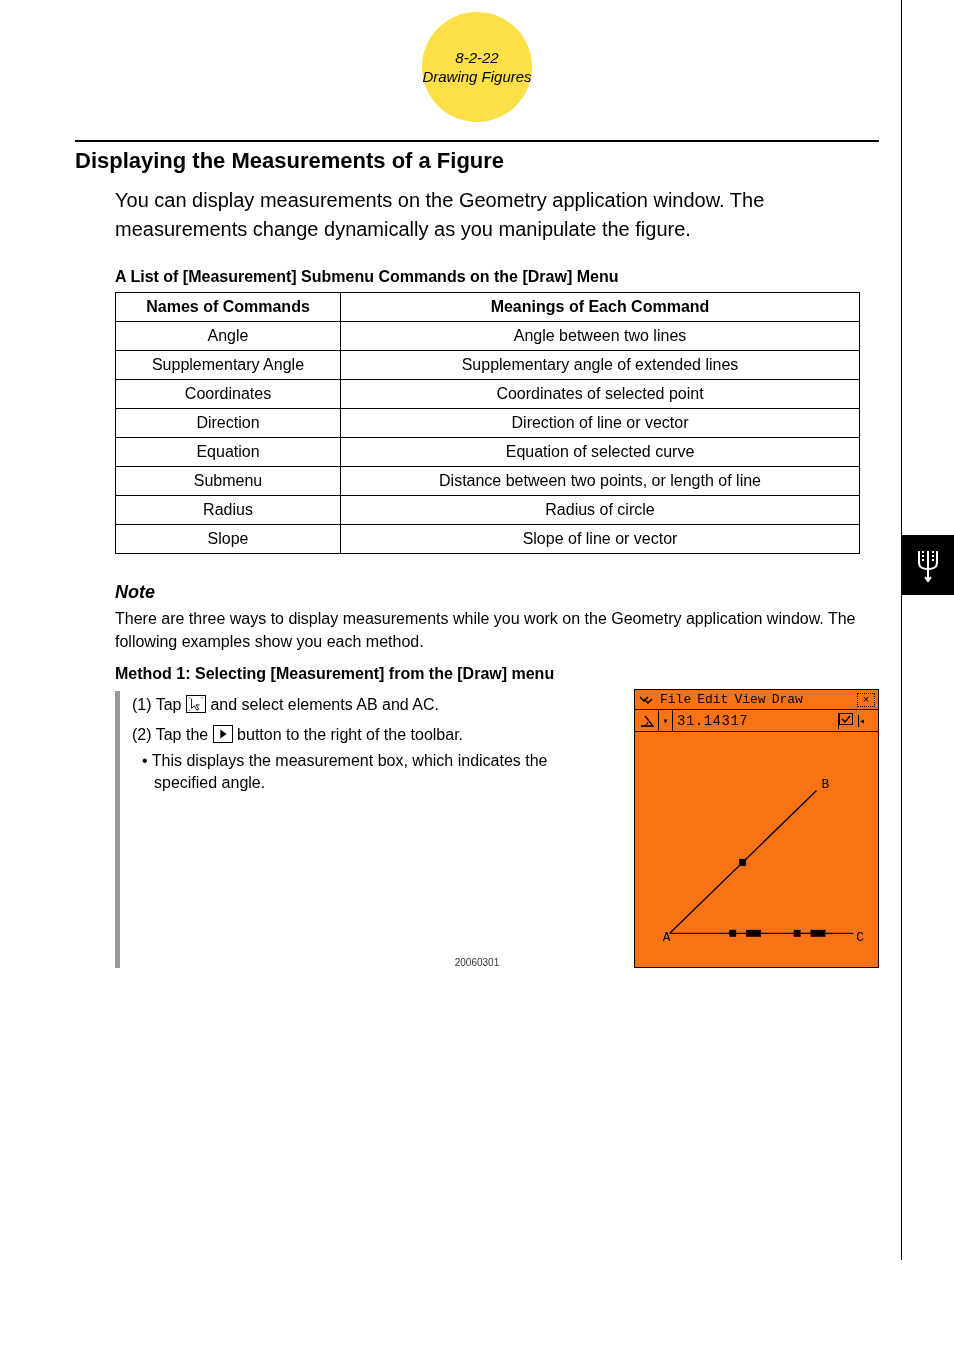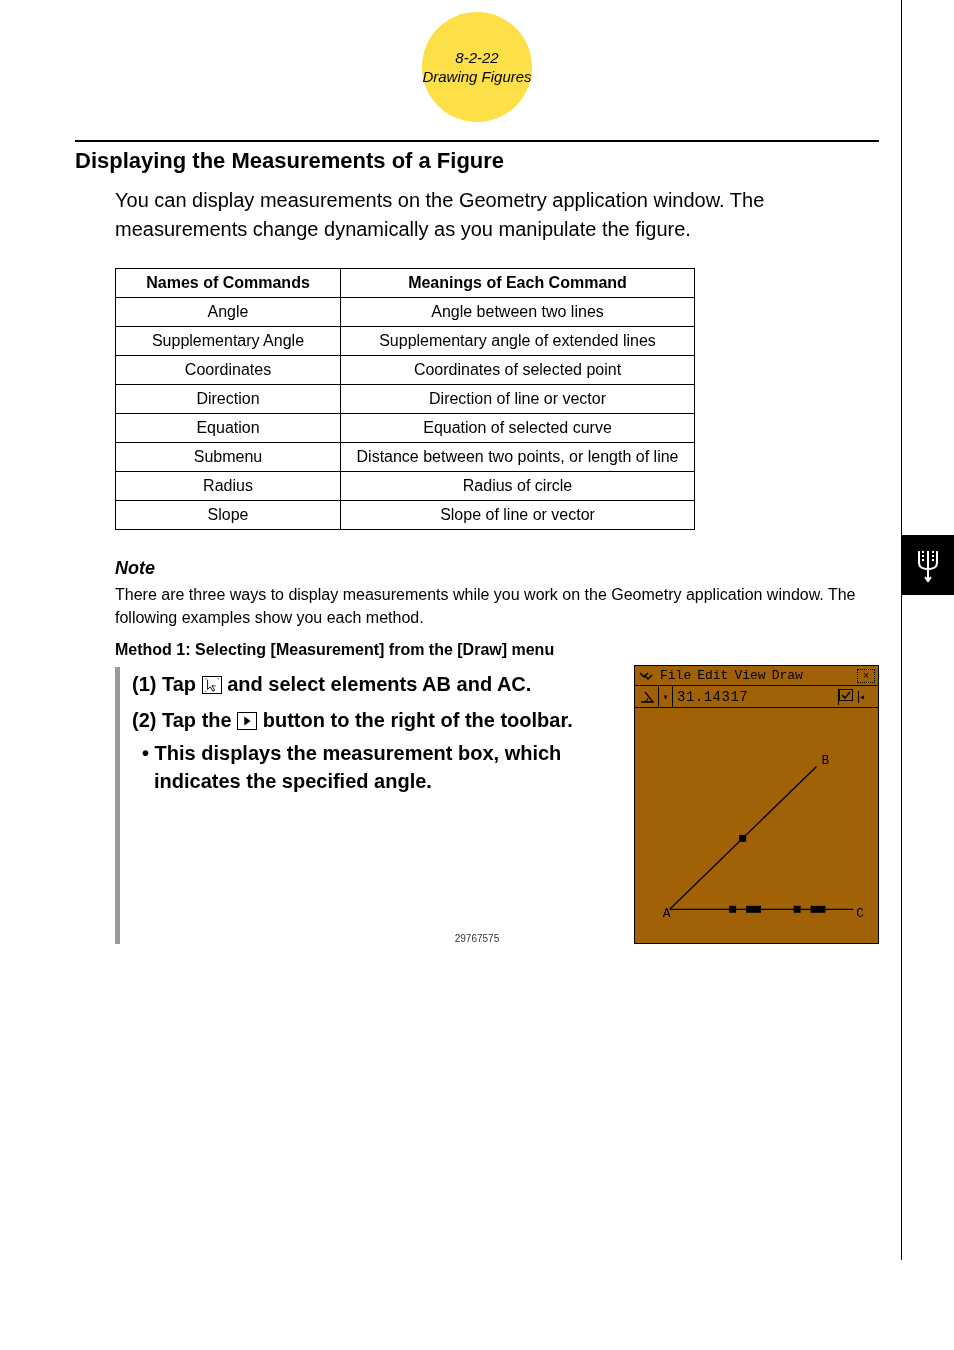--- a/index.html
+++ b/index.html
@@ -81,21 +81,21 @@
     }
     .subhead {
       font-size: 16px;
       font-weight: bold;
       margin-left: 40px;
       margin-bottom: 6px;
     }
     table.commands {
       border-collapse: collapse;
       margin-left: 40px;
-      width: 580px;
+      width: 745px;
     }
     table.commands th, table.commands td {
       border: 1px solid #000;
       padding: 5px 10px;
       font-size: 16px;
       text-align: center;
       vertical-align: middle;
     }
     table.commands th {
       text-align: center;
@@ -134,23 +134,22 @@
       background: #999;
       flex: none;
     }
     .method-content {
       flex: 1;
       display: flex;
       gap: 20px;
     }
     .method-text {
       flex: 1;
-      font-size: 20px;
+      font-size: 16px;
       line-height: 1.7;
-      font-weight: bold;
     }
     .method-text .step {
       margin-bottom: 2px;
     }
     .method-text .bullet {
       margin-left: 22px;
       text-indent: -12px;
       line-height: 1.4;
     }
     .inline-icon {
@@ -167,21 +166,21 @@
       top: 0; left: 0;
       width: 100%; height: 100%;
     }
     .screenshot {
       flex: none;
       width: 245px;
       margin-top: -2px;
     }
     .screenshot-frame {
       border: 1.5px solid #000;
-      background: #a16207;
+      background: #f97316;
     }
     .menubar {
       display: flex;
       align-items: center;
       font-family: "Courier New", monospace;
       font-size: 13px;
       border-bottom: 1px solid #000;
       height: 20px;
       padding: 0 3px;
       gap: 6px;
@@ -266,20 +265,21 @@
   <div class="page-header-circle">
     <div>8-2-22</div>
     <div>Drawing Figures</div>
   </div>
 
   <div class="content">
     <hr class="section-rule">
     <h2 class="section-title">Displaying the Measurements of a Figure</h2>
     <p class="intro">You can display measurements on the Geometry application window. The measurements change dynamically as you manipulate the figure.</p>
 
+    <div class="subhead">A List of [Measurement] Submenu Commands on the [Draw] Menu</div>
     <table class="commands">
       <thead>
         <tr>
           <th>Names of Commands</th>
           <th>Meanings of Each Command</th>
         </tr>
       </thead>
       <tbody>
         <tr>
             <td>Angle</td>
@@ -390,14 +390,14 @@
                 <text x="188" y="55" font-family="Courier New" font-size="13">B</text>
                 <text x="223" y="210" font-family="Courier New" font-size="13">C</text>
               </svg>
             </div>
           </div>
         </div>
       </div>
     </div>
   </div>
 
-  <div class="footer-num">29767575</div>
+  <div class="footer-num">20060301</div>
 </div>
 
 </body></html>

